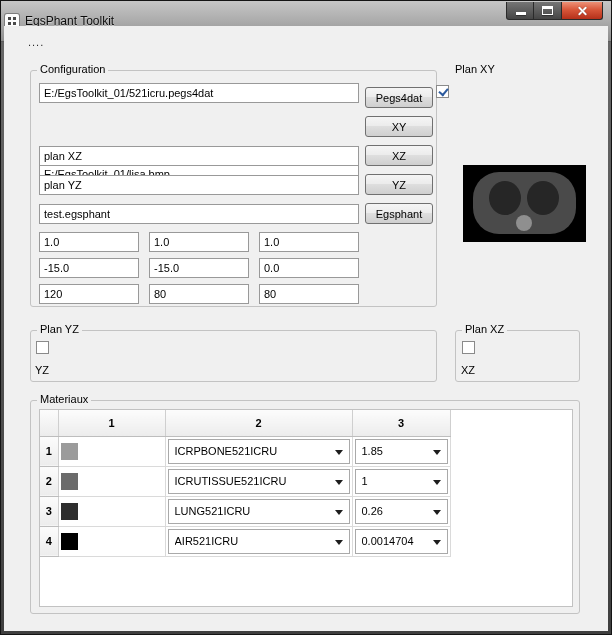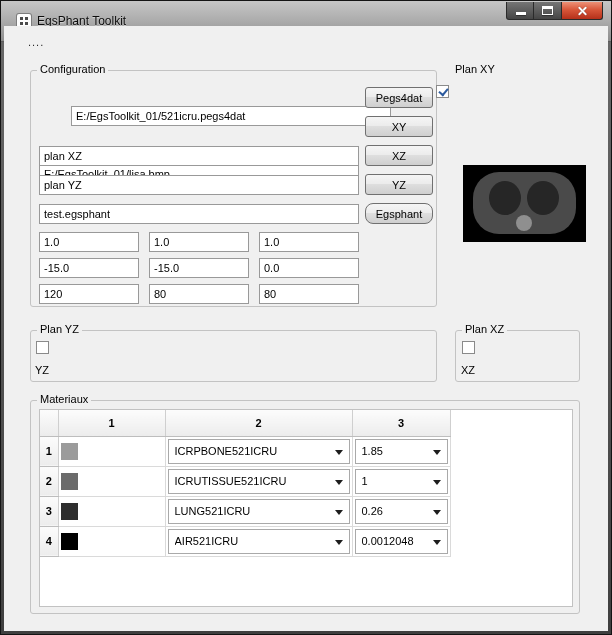--- a/index.html
+++ b/index.html
@@ -15,21 +15,21 @@
 
   
   .window {
     position: absolute; inset: 0;
     background: linear-gradient(180deg, #6a6a6a, #3f3f3f);
     box-shadow: inset 0 0 0 1px #141414;
   }
   .titlebar {
     position: absolute; top: 1px; left: 1px; right: 1px; height: 41px;
     background: linear-gradient(180deg, #c6c6c6 0%, #a9a9a9 55%, #8e8e8e 100%);
-    display: flex; align-items: center; padding-left: 16px;
+    display: flex; align-items: center; padding-left: 4px;
     border-bottom: 1px solid #5c5c5c;
   }
   .win-icon {
     width: 14px; height: 14px; background: #fdfdfd; border-radius: 2px;
     margin-right: 6px; position: relative; box-shadow: 0 0 0 1px #7d7d7d;
   }
   .win-icon::after {
     content: ""; position: absolute; left: 3px; top: 3px; width: 3px; height: 3px;
     background: #4a4a4a; box-shadow: 5px 0 #4a4a4a, 0 5px #4a4a4a, 5px 5px #4a4a4a;
   }
@@ -133,34 +133,34 @@
     </div>
   </div>
 
   <div class="client">
 
     <div class="dots">....</div>
 
     <div class="groupbox" style="left:26px; top:44px; width:407px; height:237px;padding-left:24px;">
       <span class="gb-label">Configuration</span>
 
-      <input class="text-input" style="left: 8px; top: 35px; width: 320px; margin-left: 32px;" value="E:/EgsToolkit_01/521icru.pegs4dat">
+      <input class="text-input" style="left: 8px; top: 12px; width: 320px;" value="E:/EgsToolkit_01/521icru.pegs4dat">
       <button class="win-btn" style="left:334px; top:16px;">Pegs4dat</button>
 
       <input class="text-input" style="left: 8px; top: 46px; width: 320px; margin-top: 47px;" value="E:/EgsToolkit_01/lisa.bmp">
       <button class="win-btn" style="left:334px; top:45px;">XY</button>
 
       <input class="text-input" style="left: 8px; top: 75px; width: 320px;" value="plan XZ">
       <button class="win-btn" style="left:334px; top:74px;">XZ</button>
 
       <input class="text-input" style="left: 8px; top: 104px; width: 320px;" value="plan YZ">
       <button class="win-btn" style="left:334px; top:103px;">YZ</button>
 
       <input class="text-input" style="left: 8px; top: 133px; width: 320px;" value="test.egsphant">
-      <button class="win-btn" style="left:334px; top:132px;border-radius:8px;">Egsphant</button>
+      <button class="win-btn" style="left:334px; top:132px;">Egsphant</button>
 
       <input class="text-input" style="left: 8px; top: 161px; width: 100px;" value="1.0">
       <input class="text-input" style="left: 118px; top: 161px; width: 100px;" value="1.0">
       <input class="text-input" style="left: 228px; top: 161px; width: 100px;" value="1.0">
 
       <input class="text-input" style="left: 8px; top: 187px; width: 100px;" value="-15.0">
       <input class="text-input" style="left: 118px; top: 187px; width: 100px;" value="-15.0">
       <input class="text-input" style="left: 228px; top: 187px; width: 100px;" value="0.0">
 
       <input class="text-input" style="left: 8px; top: 213px; width: 100px;" value="120">
@@ -273,21 +273,21 @@
                 <span class="swatch" style="background-color: rgb(0, 0, 0);"></span>
               </td>
               <td>
                 <div class="combo">
                   <span class="combo-text">AIR521ICRU</span>
                   <span class="combo-arrow"></span>
                 </div>
               </td>
               <td>
                 <div class="combo">
-                  <span class="combo-text">0.0012048</span>
+                  <span class="combo-text">0.0014704</span>
                   <span class="combo-arrow"></span>
                 </div>
               </td>
             </tr>
           </tbody>
         </table>
       </div>
     </div>
 
   </div>

